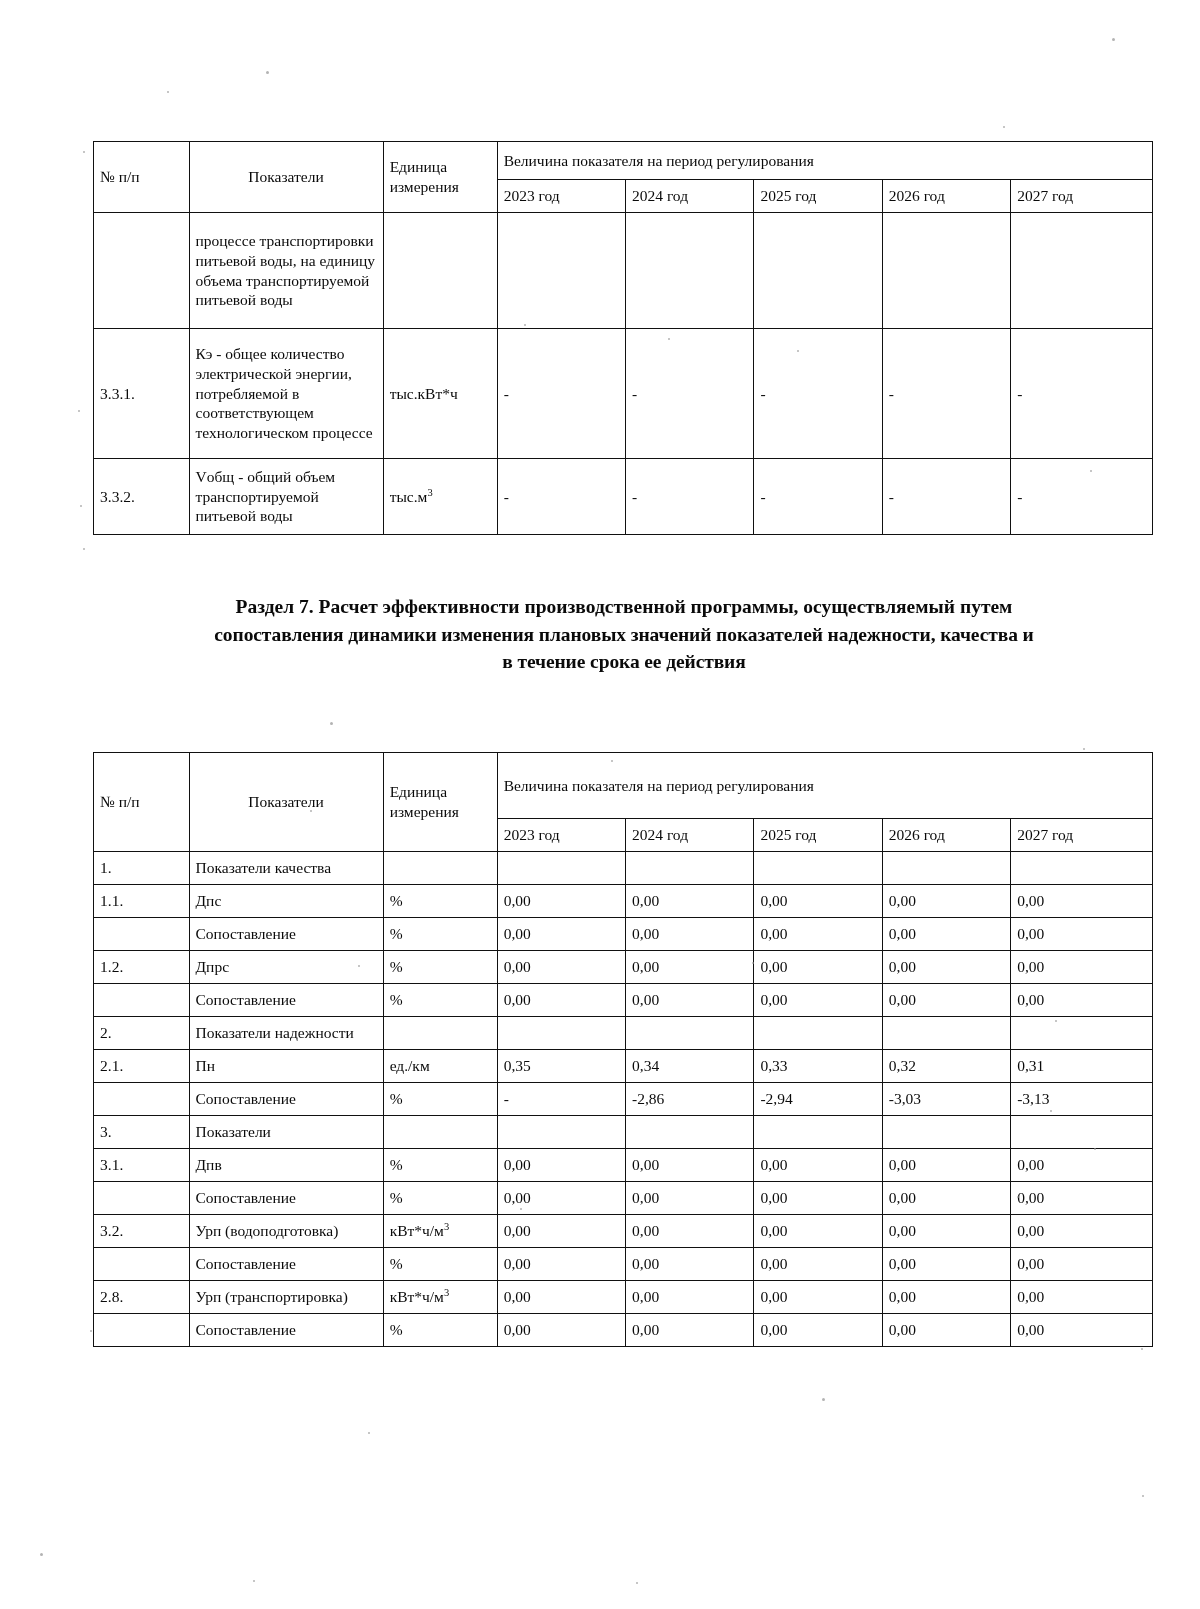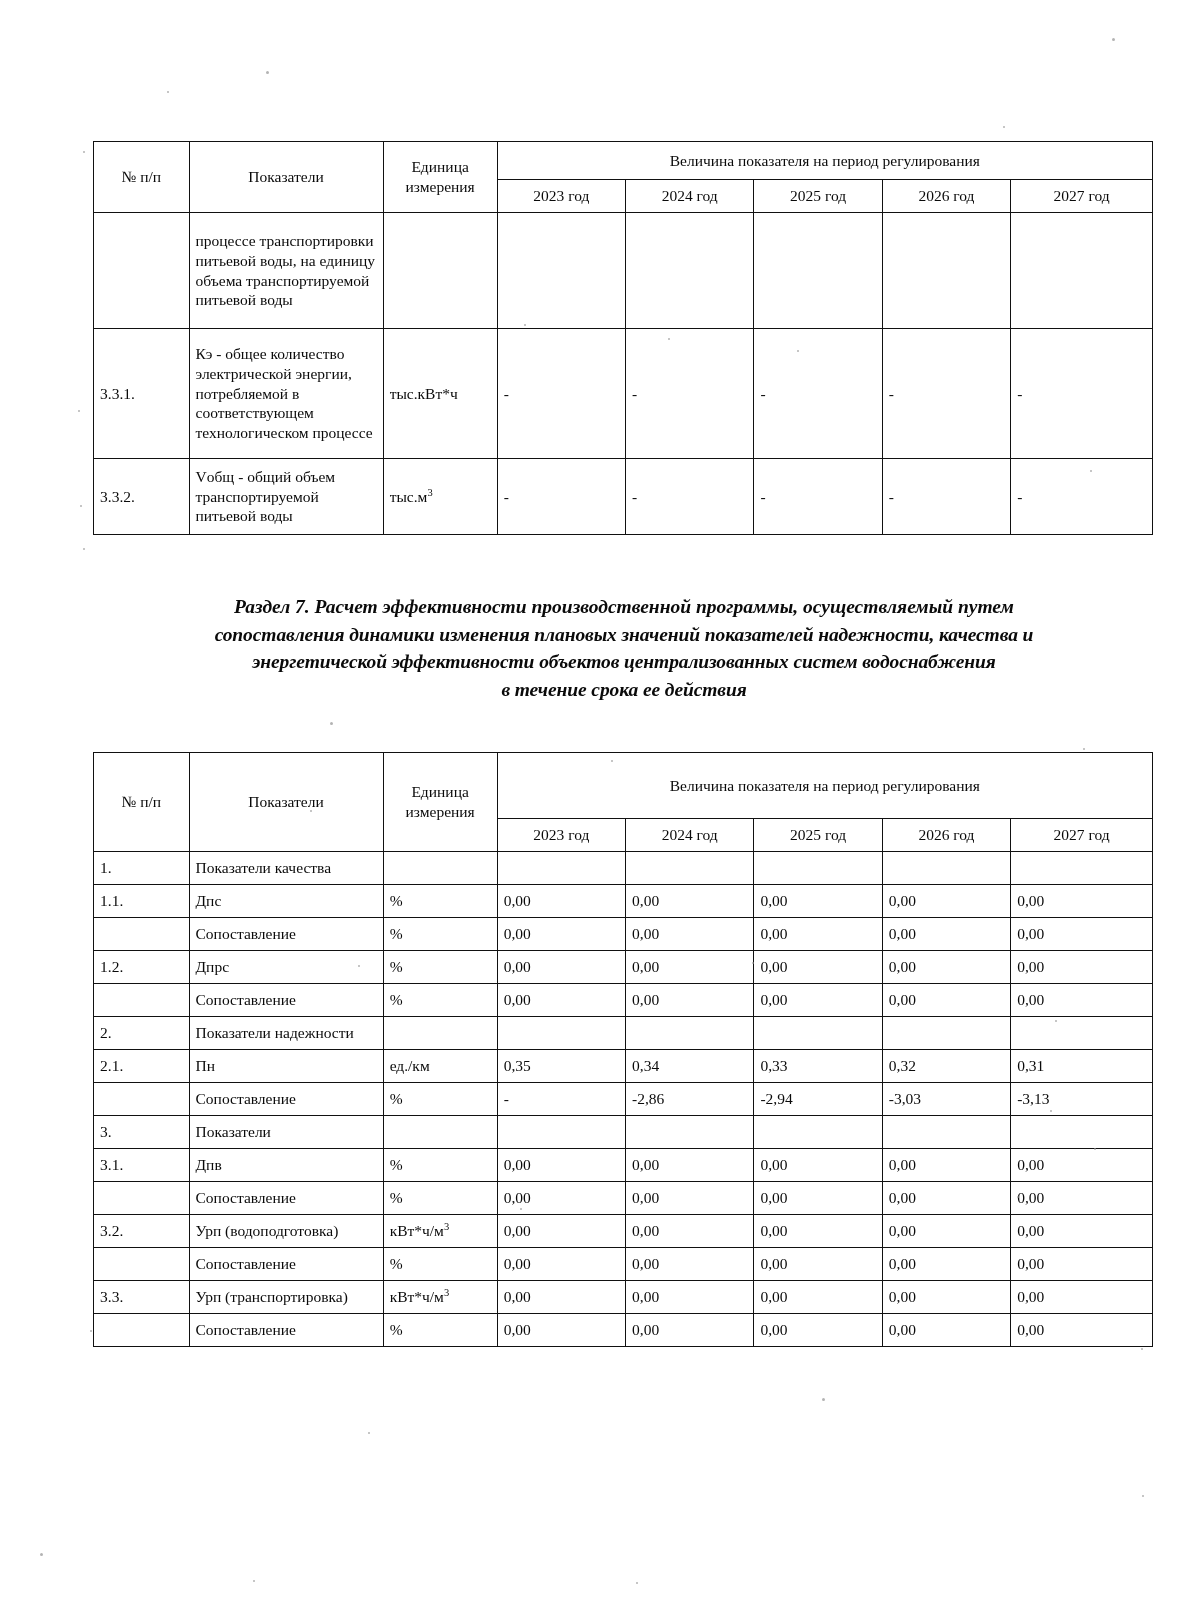--- a/index.html
+++ b/index.html
@@ -39,21 +39,21 @@
     font-size: 15.5px;
     line-height: 1.28;
   }
   table.doc-table td,
   table.doc-table th {
     border: 1.6px solid #111;
     padding: 3px 6px;
     vertical-align: middle;
     font-weight: normal;
   }
-  th { text-align: center; }
+  th { text-align: left; }
 
   .c-num      { width: 93px;  }
   .c-ind      { width: 189px; text-align: left; }
   .c-unit     { width: 111px; }
   .c-yr       { width: 125px; text-align: center; }
   .c-yr-last  { width: 138px; text-align: center; }
 
   .t1 { left: 93px; top: 141px; width: 1060px; }
   .t2 { left: 93px; top: 752px; width: 1060px; }
 
@@ -75,21 +75,21 @@
     position: absolute;
     left: 93px;
     top: 593px;
     width: 1062px;
     text-align: center;
     font-weight: bold;
     font-size: 19.5px;
     line-height: 1.42;
     letter-spacing: -0.1px;
   }
-  .section-head .ln { display: block; font-style: italic; }
+  .section-head .ln { display: block; }
   .ln1 { letter-spacing: 0px; }
 </style>
 </head>
 <body>
 
 <div class="page">
 
   <table class="doc-table t1">
     <colgroup>
       <col class="c-num">
@@ -153,21 +153,20 @@
         <td>-</td>
         <td>-</td>
       </tr>
 
     </tbody>
   </table>
 
   <div class="section-head">
     <span class="ln ln1">Раздел 7.  Расчет эффективности производственной программы, осуществляемый путем</span>
     <span class="ln">сопоставления динамики изменения плановых значений показателей надежности, качества и</span>
-    <span class="ln">энергетической эффективности объектов централизованных систем водоснабжения</span>
     <span class="ln">в течение срока ее действия</span>
   </div>
 
   <table class="doc-table t2">
     <colgroup>
       <col class="c-num">
         <col class="c-ind">
         <col class="c-unit">
       <col class="c-yr">
         <col class="c-yr">
@@ -318,21 +317,21 @@
           <td class="c-num"></td>
           <td class="c-ind">Сопоставление</td>
           <td class="c-unit">%</td>
           <td>0,00</td>
           <td>0,00</td>
           <td>0,00</td>
           <td>0,00</td>
           <td>0,00</td>
         </tr>
         <tr class="rowline">
-          <td class="c-num">3.3.</td>
+          <td class="c-num">2.8.</td>
           <td class="c-ind">Урп (транспортировка)</td>
           <td class="c-unit"><span>кВт*ч/м</span><sup>3</sup></td>
           <td>0,00</td>
           <td>0,00</td>
           <td>0,00</td>
           <td>0,00</td>
           <td>0,00</td>
         </tr>
         <tr class="rowline">
           <td class="c-num"></td>

